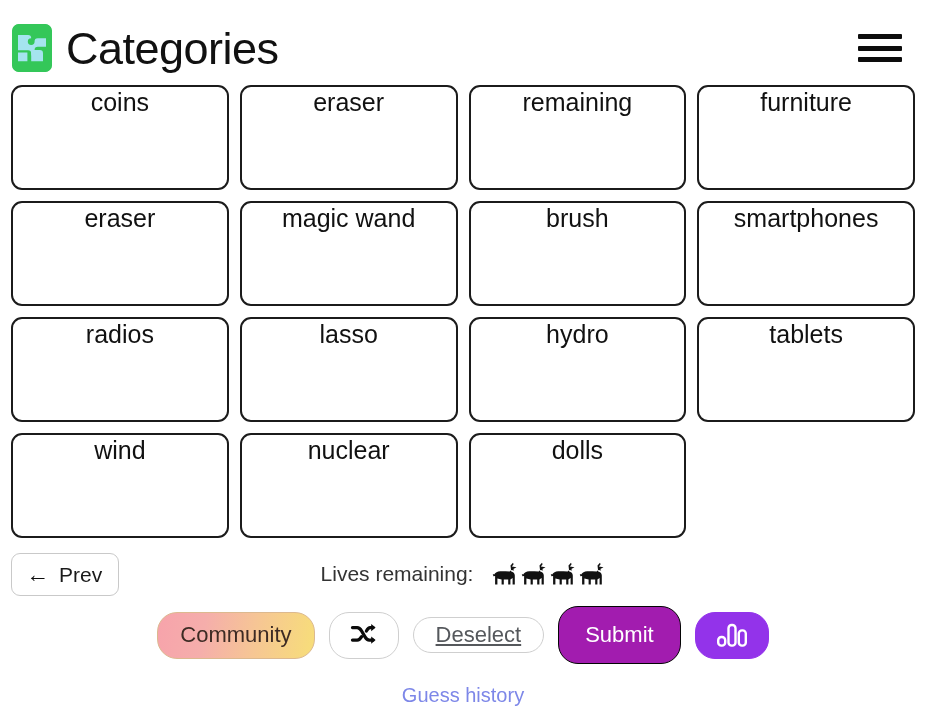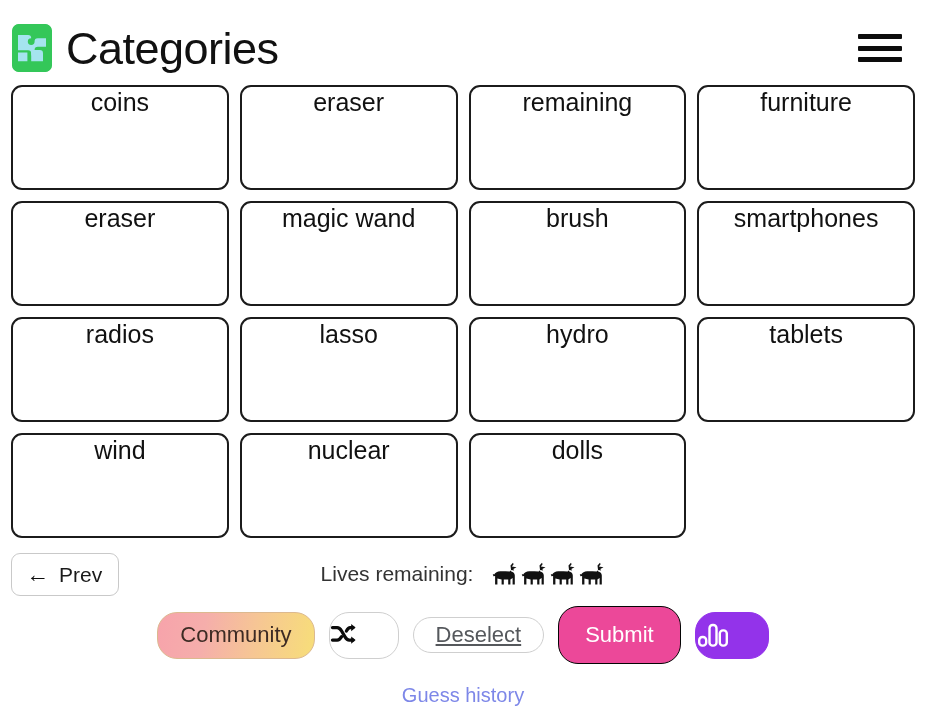--- a/index.html
+++ b/index.html
@@ -148,20 +148,21 @@
     align-items: center;
     justify-content: center;
     gap: 14px;
     margin-top: 8px;
   }
   .btn {
     border-radius: 20px;
     cursor: pointer;
     display: inline-flex;
     align-items: center;
+    justify-content: center;
     line-height: 1;
     font-family: inherit;
   }
   .btn-community {
     background: linear-gradient(100deg, #f7a3ab 0%, #f5aeab 30%, #f6c694 62%, #f7de79 100%);
     border: 1.5px solid #dcb98f;
     color: #3d2b24;
     font-size: 22px;
     height: 47px;
     padding: 0 22px;
@@ -175,21 +176,21 @@
   .btn-deselect {
     background: #ffffff;
     border: 1.5px solid #cfcfcf;
     color: #55585c;
     font-size: 22px;
     height: 34px;
     padding: 17px 22px;
     text-decoration: underline;
   }
   .btn-submit {
-    background: #ec4899;
+    background: #a21caf;
     border: 1.5px solid #050505;
     color: #ffffff;
     font-size: 22px;
     height: 58px;
     padding: 12px 26px;
   }
   .btn-stats {
     background: #9333ea;
     border: 1.5px solid #9333ea;
     height: 47px;

